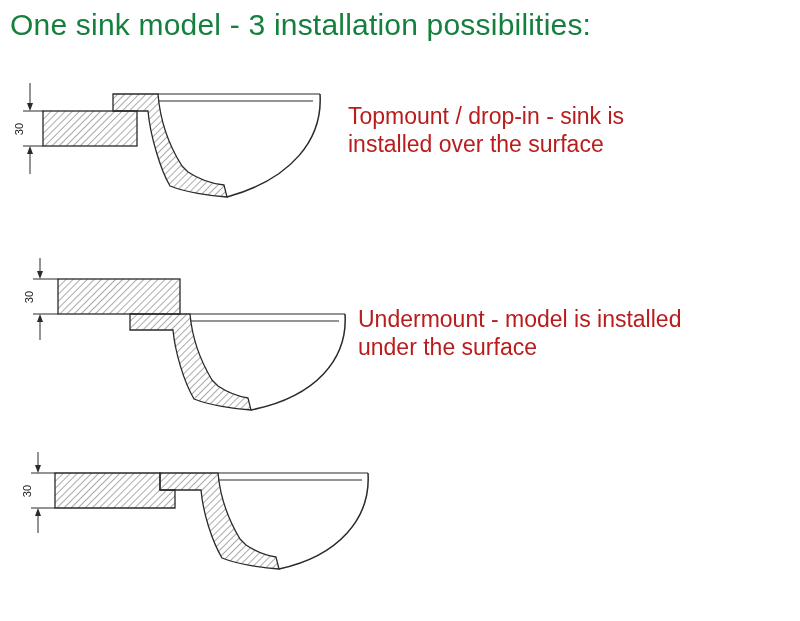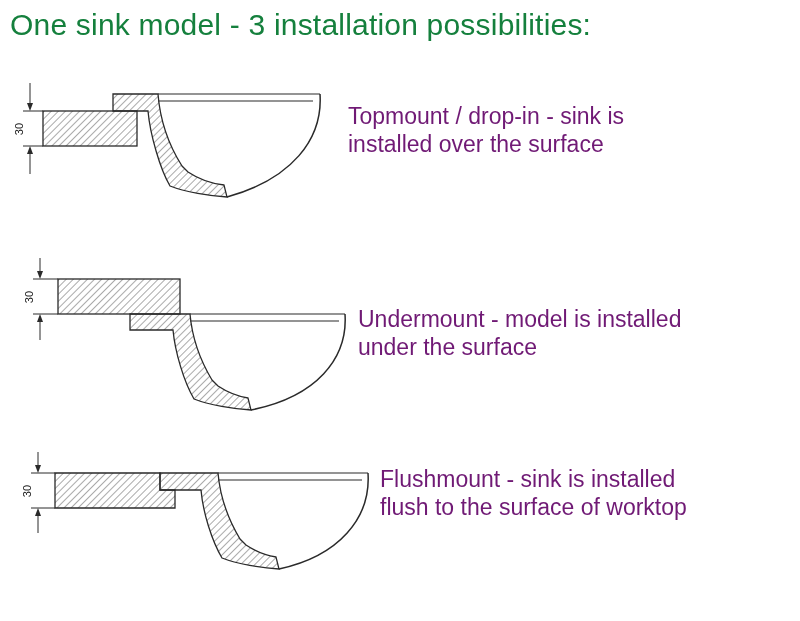--- a/index.html
+++ b/index.html
@@ -22,21 +22,21 @@
   .row {
     display: flex;
     align-items: flex-start;
   }
   .row-1 { margin-bottom: 48px; }
   .row-2 { margin-bottom: 24px; }
   .drawing { flex: 0 0 auto; }
   .label {
     font-size: 23px;
     line-height: 1.22;
-    color: #701a75;
+    color: #b91c1c;
     padding-left: 8px;
     white-space: nowrap;
   }
   .row-1 .label { padding-top: 28px; }
   .row-2 .label { padding-top: 48px; }
   .row-3 .label { padding-top: 24px; }
   svg { display: block; }
   .thin    { fill: none; stroke: #2a2a2a; stroke-width: 1.1; }
   .arc     { fill: none; stroke: #2a2a2a; stroke-width: 1.5; }
   .dimline { stroke: #2a2a2a; stroke-width: 1; }
@@ -144,19 +144,15 @@
 
         <path d="M150,32 L208,32 C210,55 218,78 230,98 L236,104 C248,112 260,115 266,116 L269,128
                  C252,127 227,123 212,117 C202,100 193,72 191,49 L150,49 Z" fill="url(#h3)" stroke="#2a2a2a" stroke-width="1.3"></path>
 
         <line class="thin" x1="208" y1="32" x2="358" y2="32"></line>
         <line class="thin" x1="208" y1="39" x2="352" y2="39"></line>
 
         <path class="arc" d="M358,32 C361,77 329,115 269,128"></path>
       </svg>
     </div>
-    <div class="label">
-      <div>Flushmount - sink is installed</div>
-      <div>flush to the surface of worktop</div>
-    </div>
   </div>
 
 </div>
 
 </body></html>

